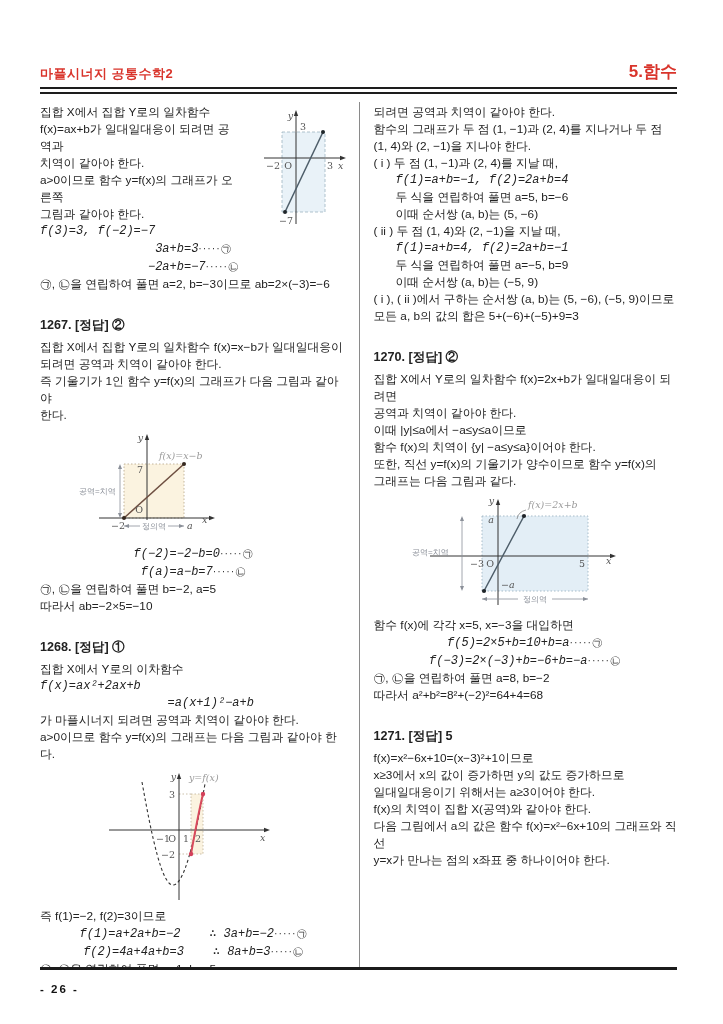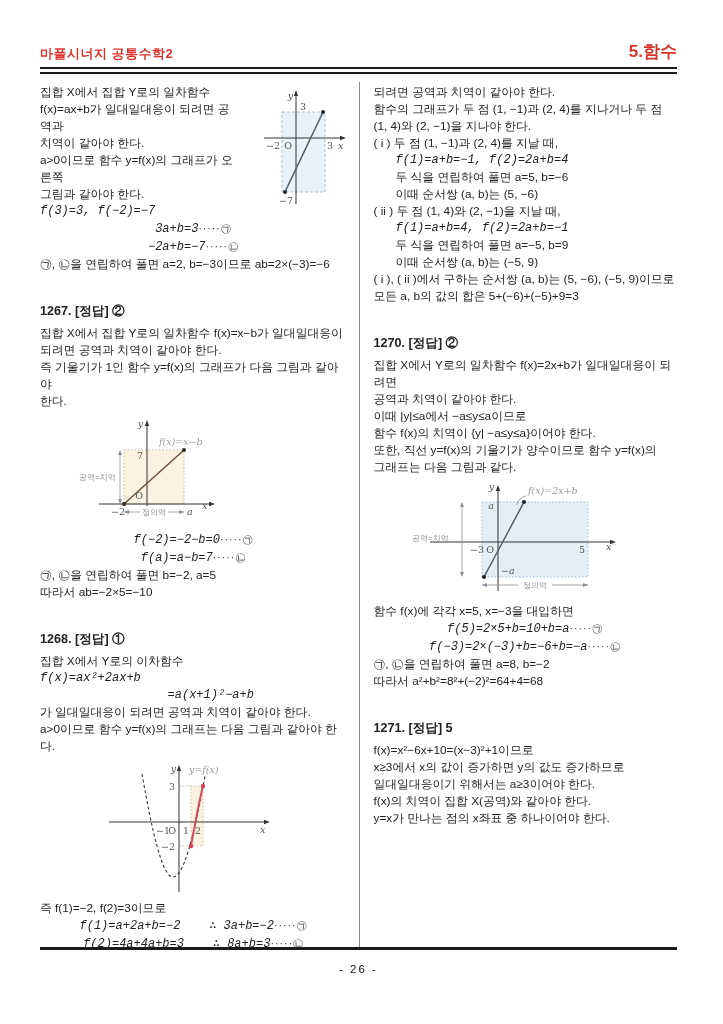--- a/index.html
+++ b/index.html
@@ -1,38 +1,38 @@
 <!DOCTYPE html>
 <html><head>
 <meta charset="utf-8">
 <style>
   html,body{margin:0;padding:0;background:#fff;}
   .page{width:715px;height:1024px;background:#ffffff;box-sizing:border-box;
-        padding:40px 38px 0 40px;position:relative;
+        padding:60px 38px 0 40px;position:relative;
         font-family:"Liberation Sans",sans-serif;color:#222;}
   .hdr{display:flex;justify-content:space-between;align-items:flex-end;}
   .book{color:#d9342b;font-weight:bold;font-size:13px;letter-spacing:.5px;}
   .chap{color:#d9342b;font-weight:bold;font-size:17px;text-align:right;}
   .rule{height:3px;border-top:2px solid #1d1d1d;border-bottom:2px solid #1d1d1d;margin-top:4px;}
   .cols{display:flex;height:865px;overflow:hidden;border-bottom:3px solid #1b1b1b;margin-top:8px;}
   .col{box-sizing:border-box;width:50%;}
   .col.left{padding-right:11px;}
   .col.right{border-left:1px solid #8a8a8a;padding-left:14px;}
-  .sec{margin-top:30px;}
+  .sec{margin-top:24px;}
   .sec.first{margin-top:2px;}
   .sec-title{font-weight:bold;font-size:12.6px;margin-bottom:5px;}
   .ln{font-size:11.8px;line-height:17px;white-space:pre-wrap;}
   .math{font-family:Liberation Mono, monospace;font-style:italic;font-size:12px;}
   .eq{display:flex;justify-content:center;align-items:baseline;}
   .mk{font-size:10.5px;color:#3a3a3a;font-style:normal;font-family:"Liberation Sans",sans-serif;letter-spacing:1px;}
   .ind{padding-left:22px;}
   .ind2{padding-left:34px;text-align:center;}
   .fig{display:flex;justify-content:center;margin:5px 0 4px 0;}
   .fig-r{float:right;margin:2px 0 4px 7px;}
-  .footer{text-align:center;font-weight:normal;font-size:11.5px;margin-top:13px;letter-spacing:2px;color:#111;}
+  .footer{font-weight:bold;font-size:11.5px;margin-top:13px;letter-spacing:2px;color:#111;}
   
   .ax{stroke:#333;stroke-width:1;}
   .sv-num{font-family:"DejaVu Serif",serif;font-size:9.5px;fill:#555;}
   .sv-var{font-family:"DejaVu Serif",serif;font-style:italic;font-size:9.5px;fill:#555;}
   .sv-fx{font-family:"DejaVu Serif",serif;font-style:italic;font-size:9.5px;fill:#9a9a9a;}
   .sv-kr{font-family:"Liberation Sans",sans-serif;font-size:8px;fill:#8b9099;}
   .dim{stroke:#8b9099;stroke-width:0.8;}
 </style>
 </head>
 <body>
@@ -130,21 +130,21 @@
         </div>
         <div class="ln">㉠, ㉡을 연립하여 풀면 b=−2, a=5</div>
         <div class="ln">따라서 ab=−2×5=−10</div>
       </div>
 
       <div class="sec">
         <div class="sec-title">1268. [정답] ①</div>
         <div class="ln">집합 X에서 Y로의 이차함수</div>
         <div class="ln math">f(x)=ax²+2ax+b</div>
         <div class="ln math ind2">=a(x+1)²−a+b</div>
-        <div class="ln">가 일대일대응이 되려면 공역과 치역이 같아야 한다.</div>
+        <div class="ln">가 마플시너지 되려면 공역과 치역이 같아야 한다.</div>
         <div class="ln">a&gt;0이므로 함수 y=f(x)의 그래프는 다음 그림과 같아야 한다.</div>
 
         <div class="fig">
           <svg width="200" height="136">
             <rect x="97" y="26" width="12" height="60" fill="#fbf3e0" stroke="#c5b9a0" stroke-width="0.9" stroke-dasharray="1.5,2"></rect>
             <line x1="85" y1="26" x2="97" y2="26" stroke="#c5b9a0" stroke-width="0.9" stroke-dasharray="1.5,2"></line>
             <line x1="85" y1="86" x2="97" y2="86" stroke="#c5b9a0" stroke-width="0.9" stroke-dasharray="1.5,2"></line>
             <line class="ax" x1="15" y1="62" x2="172" y2="62"></line>
             <polygon points="176,62 170,59.8 170,64.2" fill="#333"></polygon>
             <line class="ax" x1="85" y1="10" x2="85" y2="132"></line>
@@ -250,20 +250,21 @@
         <div class="ln">㉠, ㉡을 연립하여 풀면 a=8, b=−2</div>
         <div class="ln">따라서 a²+b²=8²+(−2)²=64+4=68</div>
       </div>
 
       <div class="sec">
         <div class="sec-title">1271. [정답] 5</div>
         <div class="ln">f(x)=x²−6x+10=(x−3)²+1이므로</div>
         <div class="ln">x≥3에서 x의 값이 증가하면 y의 값도 증가하므로</div>
         <div class="ln">일대일대응이기 위해서는 a≥3이어야 한다.</div>
         <div class="ln">f(x)의 치역이 집합 X(공역)와 같아야 한다.</div>
+        <div class="ln">다음 그림에서 a의 값은 함수 f(x)=x²−6x+10의 그래프와 직선</div>
         <div class="ln">y=x가 만나는 점의 x좌표 중 하나이어야 한다.</div>
       </div>
 
     </div>
   </div>
 
   <div class="footer">- 26 -</div>
 
 </div>
 

